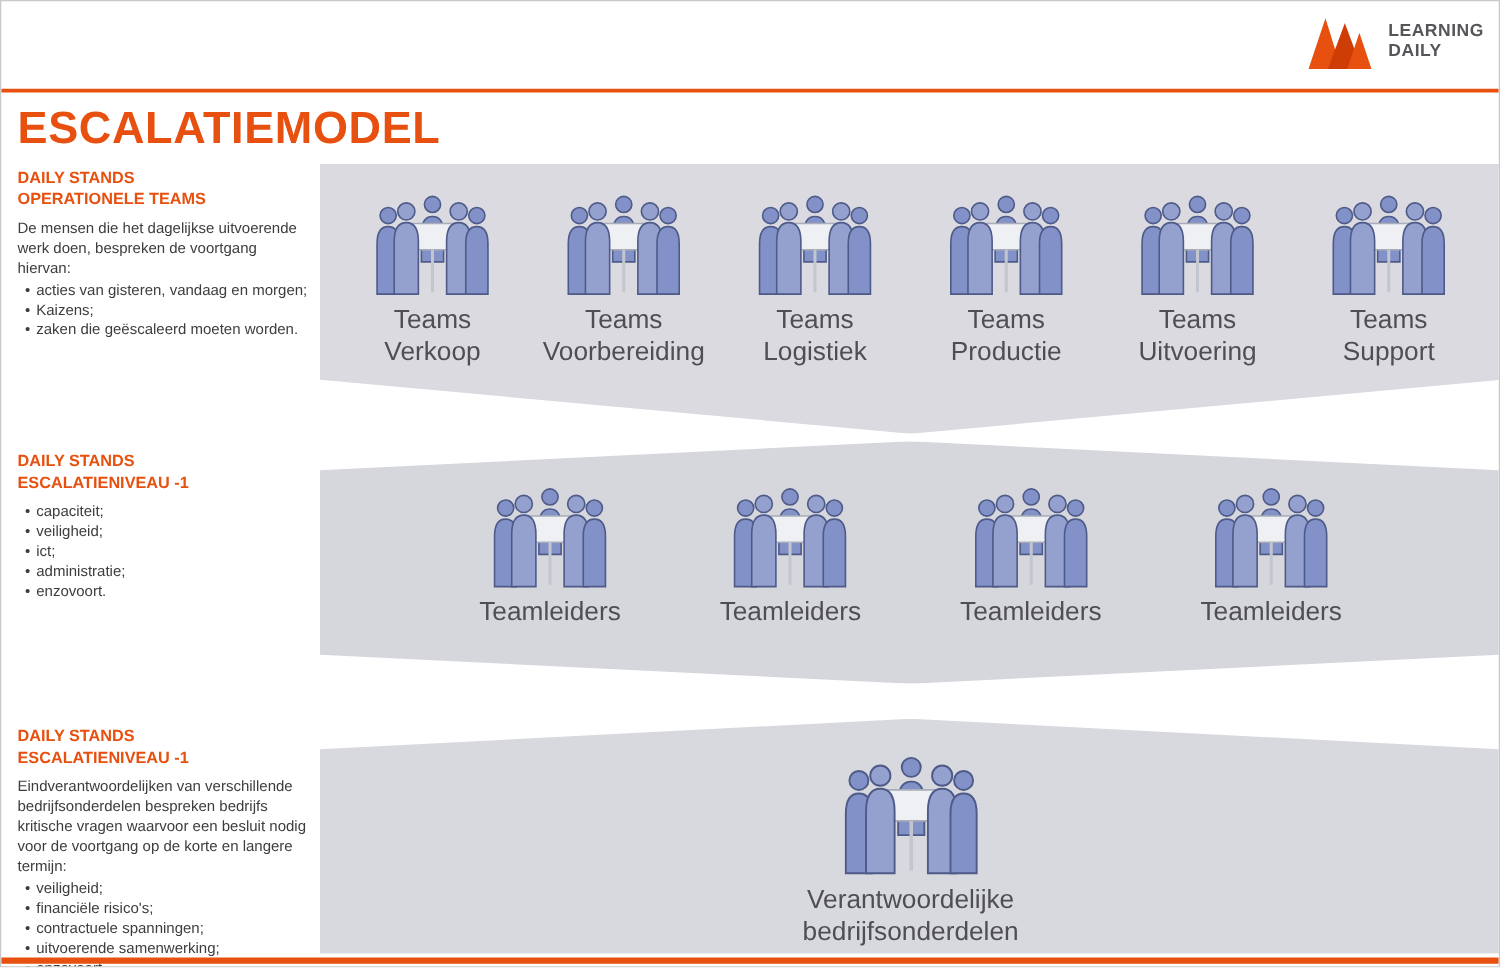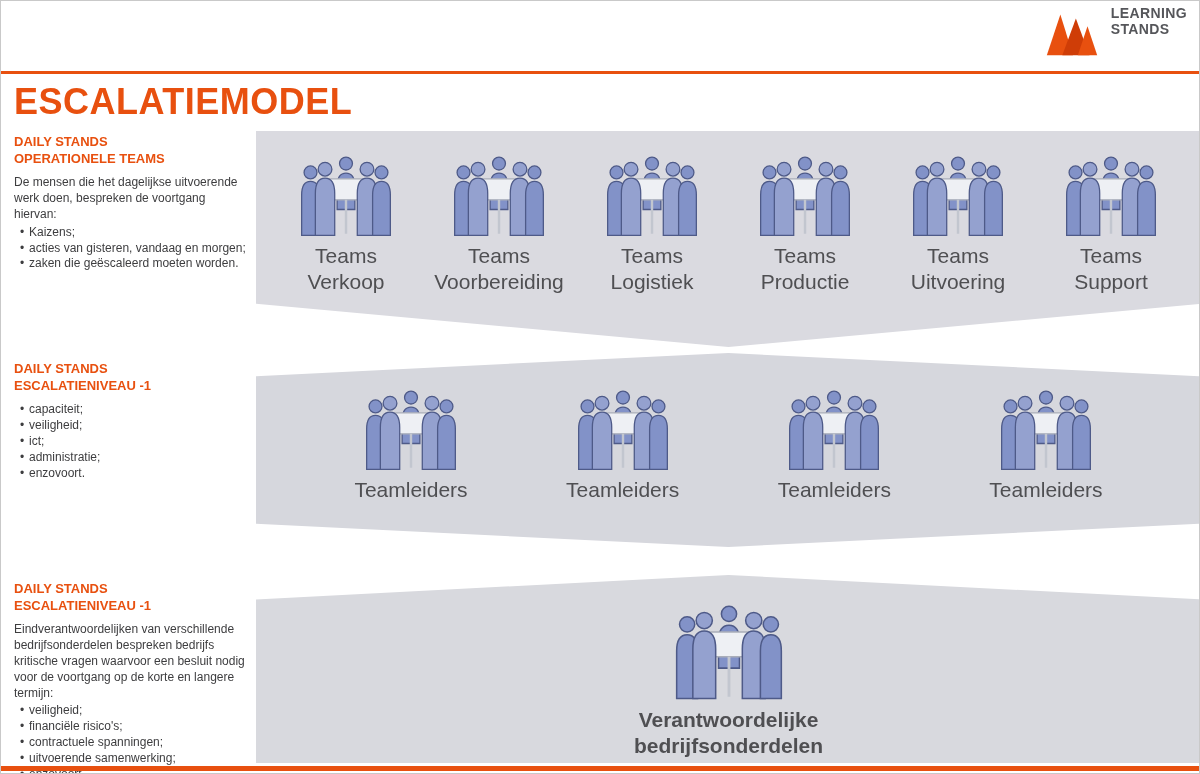--- a/index.html
+++ b/index.html
@@ -10,21 +10,21 @@
     position:relative;
     width:1200px; height:774px;
     background:#ffffff;
     overflow:hidden;
     border:1px solid #c9c9c9;
   }
 
   
   .logo {
     position:absolute; top:5px; right:12px;
-    display:flex; gap:8px;
+    display:flex; align-items:center; gap:8px;
   }
   .logo-mark { width:62px; height:54px; }
   .logo-text {
     font-size:14px; font-weight:bold; color:#55565a;
     line-height:1.12; letter-spacing:0.4px;
   }
   .logo-text span { display:block; }
 
   .rule-top {
     position:absolute; top:70px; left:0; width:100%; height:3px;
@@ -71,22 +71,22 @@
     top:352px; height:194px; background:var(--band2,#d6d7dd);
     clip-path:polygon(0 12%, 50% 0, 100% 12%, 100% 88%, 50% 100%, 0 88%);
   }
   .band-3 {
     top:574px; height:188px; background:var(--band3,#d8d9de);
     clip-path:polygon(0 13%, 50% 0, 100% 13%, 100% 100%, 0 100%);
   }
 
   .band-content { display:flex; }
   .band-1 .band-content { padding:22px 20px 0; justify-content:space-between; }
-  .band-2 .band-content { padding:34px 85px 0; justify-content:space-between; }
-  .band-3 .band-content { padding:26px 0 0; justify-content:center;font-weight:bold; }
+  .band-2 .band-content { padding:34px 114px 0; justify-content:space-between; }
+  .band-3 .band-content { padding:26px 0 0; justify-content:center; }
 
   .group { display:flex; flex-direction:column; align-items:center; width:140px; }
   .group svg.team-icon { width:100px; height:84px; }
   .band-3 .group { width:320px; }
   .band-3 .group svg.team-icon { width:118px; height:100px; }
 
   .group-label {
     text-align:center; font-size:21px; line-height:1.26;
     color:var(--label-gray,#4f4f52); margin-top:6px;
   }
@@ -141,38 +141,38 @@
 <div class="page">
 
   <div class="logo">
     <svg class="logo-mark" viewBox="0 0 64 54">
       <polygon points="6,50 20,8 33,50" fill="#e8500f"></polygon>
       <polygon points="22,50 36,12 50,50" fill="#cf3d07"></polygon>
       <polygon points="38,50 48,20 58,50" fill="#e8500f"></polygon>
     </svg>
     <div class="logo-text">
       <span>LEARNING</span>
-      <span>STANDS</span>
+      <span>DAILY</span>
     </div>
   </div>
 
   <div class="rule-top"></div>
 
   <h1 class="page-title">ESCALATIEMODEL</h1>
 
   <div class="side-section s1">
     <div class="section-heading">
       <span>DAILY STANDS</span>
       <span>OPERATIONELE TEAMS</span>
     </div>
     <div class="section-body">
       <p>De mensen die het dagelijkse uitvoerende werk doen, bespreken de voortgang hiervan:</p>
       <ul class="bullets">
+        <li>acties van gisteren, vandaag en morgen;</li>
         <li>Kaizens;</li>
-        <li>acties van gisteren, vandaag en morgen;</li>
         <li>zaken die geëscaleerd moeten worden.</li>
       </ul>
     </div>
   </div>
 
   <div class="side-section s2">
     <div class="section-heading">
       <span>DAILY STANDS</span>
       <span>ESCALATIENIVEAU -1</span>
     </div>

